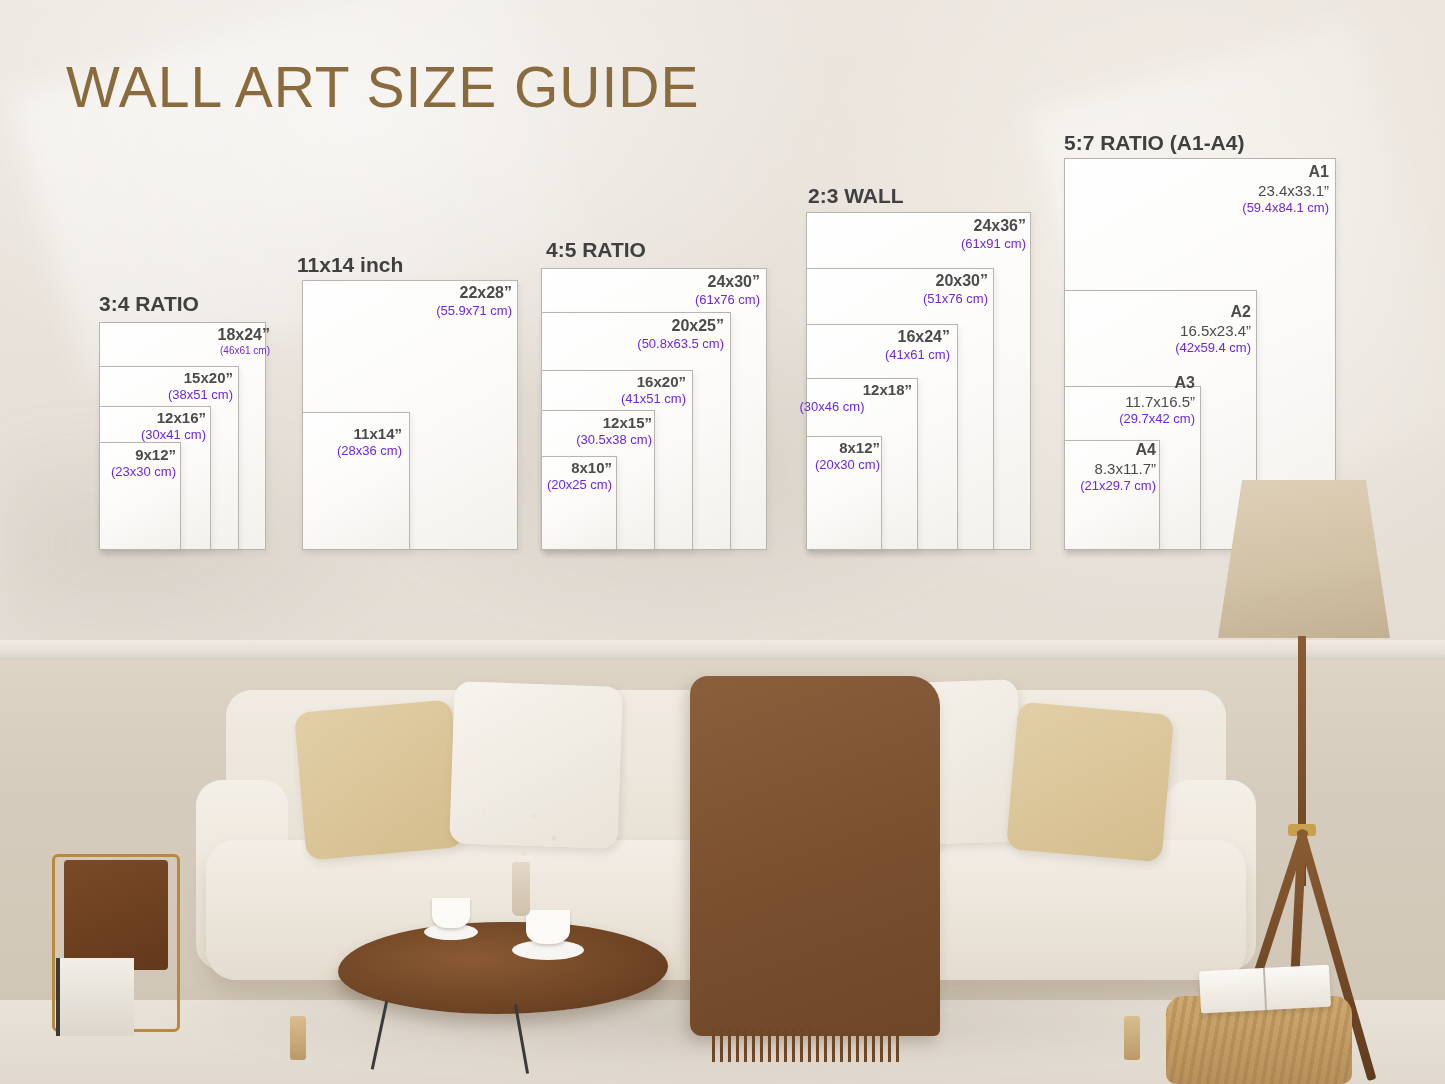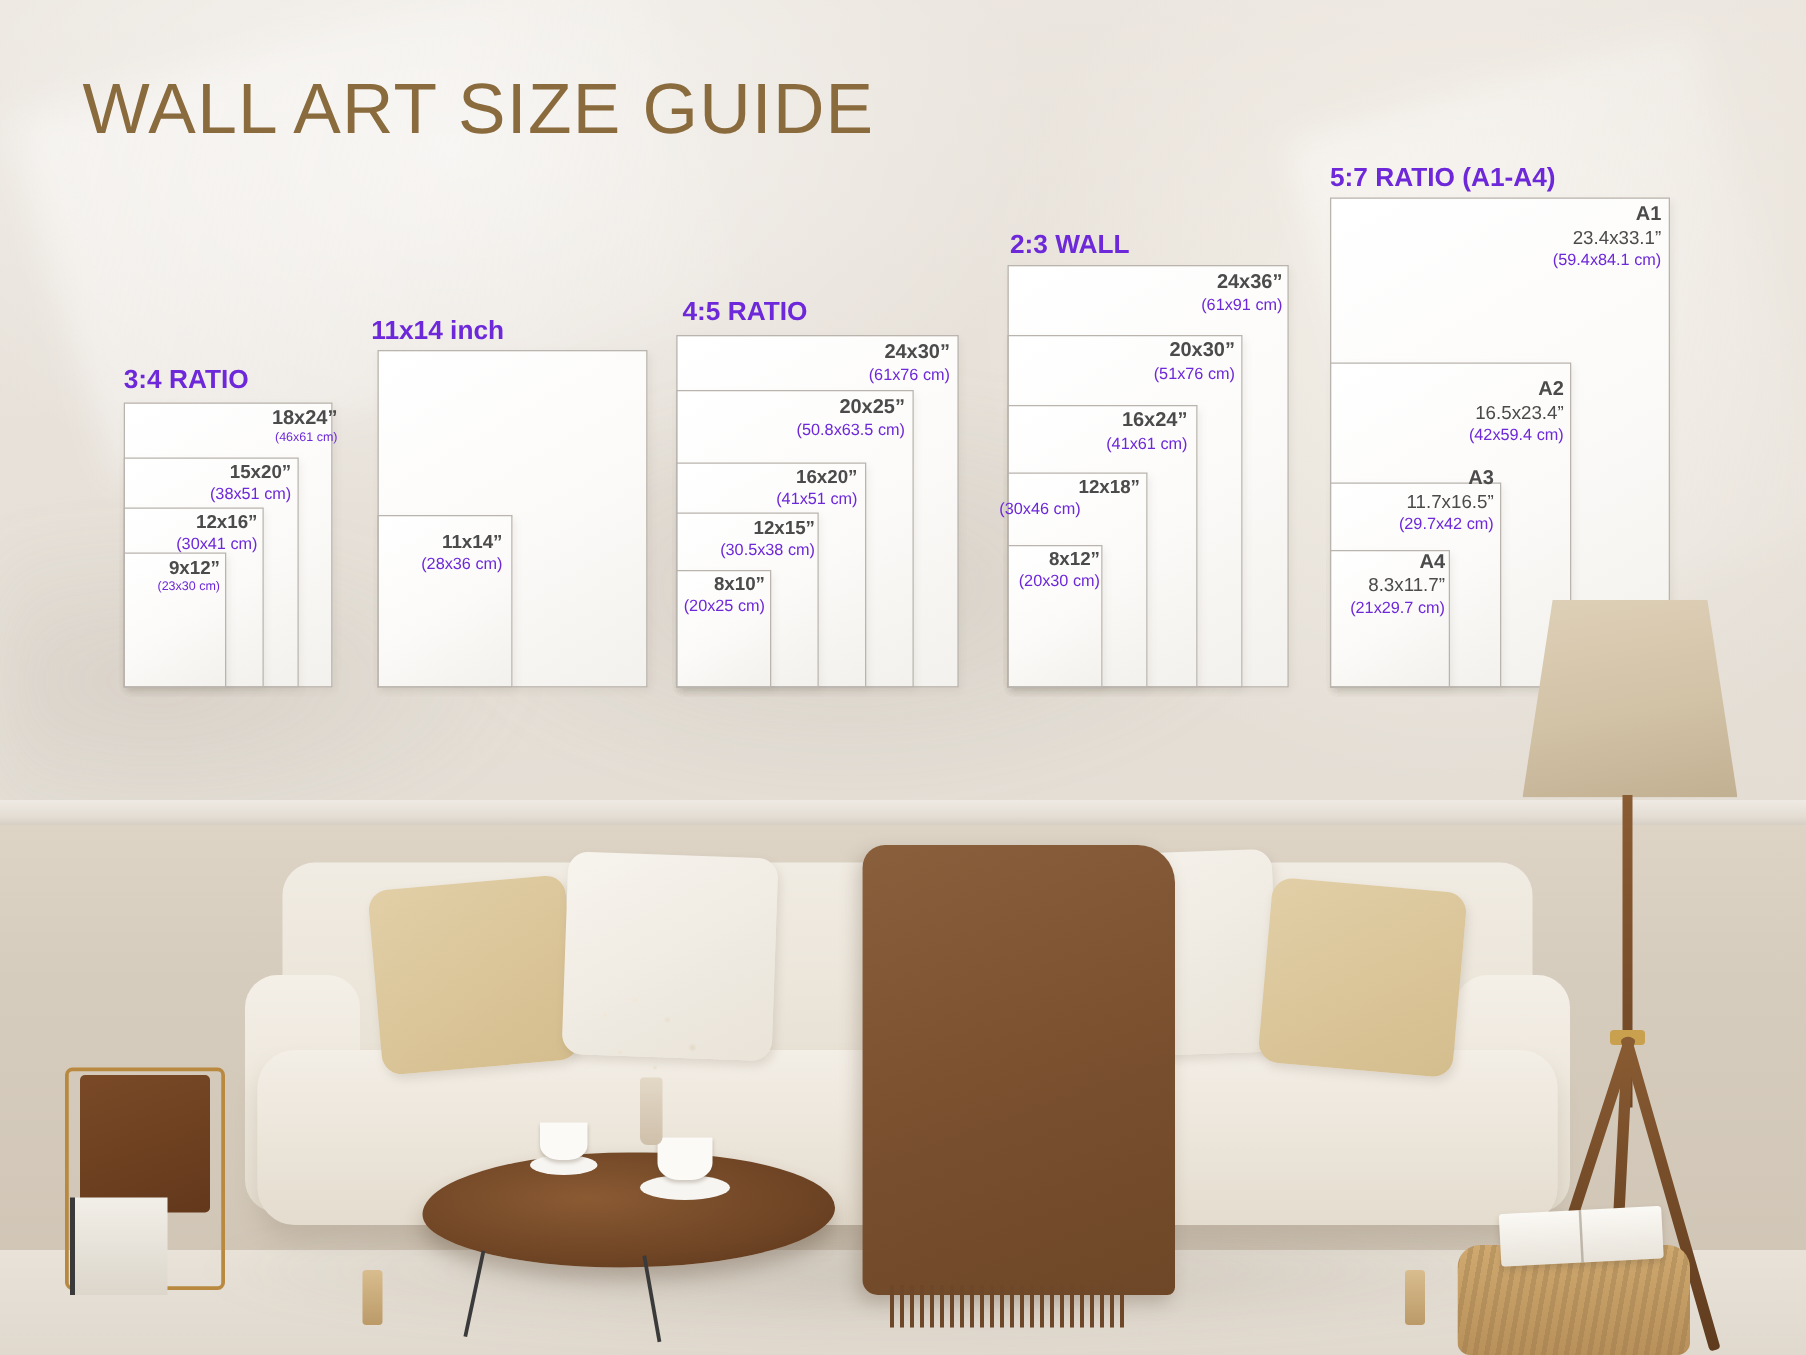--- a/index.html
+++ b/index.html
@@ -88,21 +88,21 @@
     letter-spacing: 1px;
     color: #8a6b3d;
     font-weight: 400;
     white-space: nowrap;
   }
 
   
   .group-label {
     position: absolute;
     font-weight: bold;
-    color: #6d28d9;
+    color: #404040;
     white-space: nowrap;
     text-align: center;
   }
 
   
   .frame {
     position: absolute;
     background: linear-gradient(150deg, #ffffff 0%, #fbfaf8 55%, #f3f1ed 100%);
     border: 1px solid #b9b4ad;
     box-sizing: border-box;
@@ -390,26 +390,30 @@
 
   <div class="frame" style="left:99px; top:406px; width:112px; height:144px;"></div>
   <div class="lbl right" style="left:30px; top:409px; width:176px; font-size:15px;">
     <span class="sz">12x16”</span>
     <span class="cm" style="font-size:13px;">(30x41 cm)</span>
   </div>
 
   <div class="frame" style="left:99px; top:442px; width:82px; height:108px;"></div>
   <div class="lbl right" style="left:18px; top:446px; width:158px; font-size:15px;">
     <span class="sz">9x12”</span>
-    <span class="cm" style="font-size:10px;">(23x30 cm)</span>
+    <span class="cm" style="font-size:13px;">(23x30 cm)</span>
   </div>
 
   <div class="group-label" style="left:297px; top:253px; font-size:21px;">11x14 inch</div>
 
   <div class="frame" style="left:302px; top:280px; width:216px; height:270px;"></div>
+  <div class="lbl right" style="left:300px; top:283px; width:212px; font-size:16px;">
+    <span class="sz">22x28”</span>
+    <span class="cm" style="font-size:13px;">(55.9x71 cm)</span>
+  </div>
 
   <div class="frame" style="left:302px; top:412px; width:108px; height:138px;"></div>
   <div class="lbl right" style="left:300px; top:425px; width:102px; font-size:15px;">
     <span class="sz">11x14”</span>
     <span class="cm" style="font-size:13px;">(28x36 cm)</span>
   </div>
 
   <div class="group-label" style="left:546px; top:238px; font-size:21px;">4:5 RATIO</div>
 
   <div class="frame" style="left:541px; top:268px; width:226px; height:282px;"></div>

